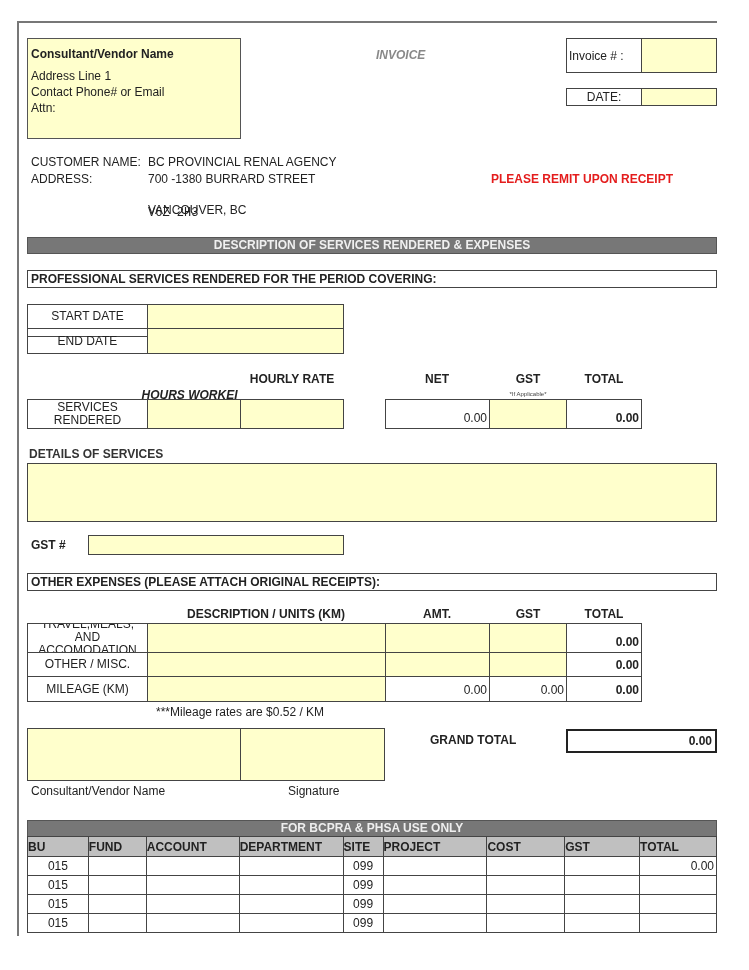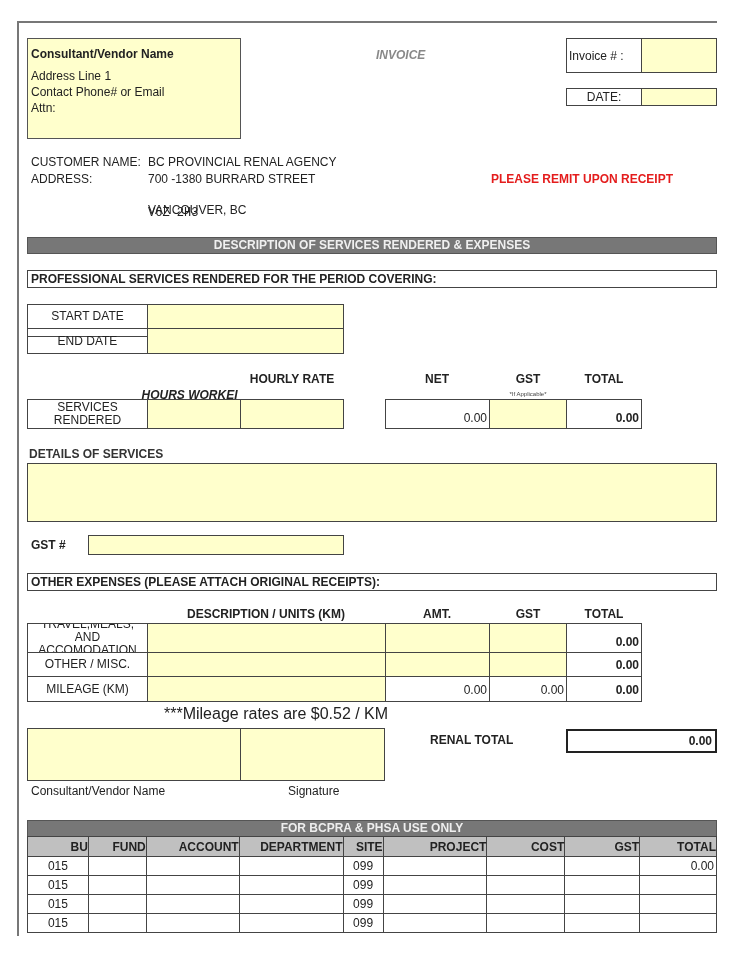--- a/index.html
+++ b/index.html
@@ -33,31 +33,31 @@
   .cell.right { text-align: right; padding-right: 2px; }
   .hdr { position: absolute; font-weight: bold; font-size: 12px; text-align: center; }
 
   .bold { font-weight: bold; }
 
   .details-box { left: 27px; top: 463px; width: 690px; height: 59px; border: 1px solid #444; background: #ffffcc; }
   .details-label { left: 29px; top: 447px; font-weight: bold; font-size: 12px; color: #333; }
   .gst-label { left: 31px; top: 538px; font-weight: bold; font-size: 12px; }
   .gst-box { left: 88px; top: 535px; width: 256px; height: 20px; border: 1px solid #444; background: #ffffcc; }
 
-  .mileage-note { left: 164px; top: 705px; font-size: 16px; }
+  .mileage-note { left: 156px; top: 705px; font-size: 12px; }
 
   .sig-name-box { left: 27px; top: 728px; width: 214px; height: 53px; border: 1px solid #444; background: #ffffcc; }
   .sig-box { left: 240px; top: 728px; width: 145px; height: 53px; border: 1px solid #444; background: #ffffcc; }
   .sig-lbl { font-size: 12px; top: 784px; }
   .grand-label { left: 430px; top: 733px; font-weight: bold; font-size: 12px; }
   .grand-box { left: 566px; top: 729px; width: 151px; height: 24px; border: 2px solid #222; text-align: right; padding-right: 3px; font-weight: bold; font-size: 12px; line-height: 20px; }
 
   .use-banner { left: 27px; top: 820px; width: 690px; height: 17px; background: #777; border: 1px solid #555; color: #eee; font-weight: bold; font-size: 12px; text-align: center; line-height: 15px; }
   table.use { position: absolute; left: 27px; top: 836px; border-collapse: collapse; width: 690px; }
-  table.use th { background: #c0c0c0; border: 1px solid #444; font-weight: bold; font-size: 12px; height: 20px; text-align: right; }
+  table.use th { background: #c0c0c0; border: 1px solid #444; font-weight: bold; font-size: 12px; height: 20px; text-align: left; }
   table.use td { border: 1px solid #444; font-size: 12px; height: 19px; text-align: center; }
   table.use td.r { text-align: right; padding-right: 2px; }
   .tiny { font-size: 6px; color: #444; }
 </style>
 </head>
 <body>
 
 <div class="abs page-border-top"></div>
 <div class="abs page-border-left"></div>
 
@@ -139,21 +139,21 @@
 <div class="cell right" style="left:489px;top:676px;width:78px;height:26px;line-height:26px;">0.00</div>
 <div class="cell right bold" style="left:566px;top:676px;width:76px;height:26px;line-height:26px;">0.00</div>
 
 <div class="abs mileage-note">***Mileage rates are $0.52 / KM</div>
 
 <div class="abs sig-name-box"></div>
 <div class="abs sig-box"></div>
 <div class="abs sig-lbl" style="left:31px;">Consultant/Vendor Name</div>
 <div class="abs sig-lbl" style="left:288px;">Signature</div>
 
-<div class="abs grand-label">RENAL TOTAL</div>
+<div class="abs grand-label">GRAND TOTAL</div>
 <div class="abs grand-box">0.00</div>
 
 <div class="abs use-banner">FOR BCPRA &amp; PHSA USE ONLY</div>
 <table class="use">
   <colgroup>
     <col style="width:61px">
       <col style="width:58px">
       <col style="width:93px">
       <col style="width:104px">
       <col style="width:40px">

